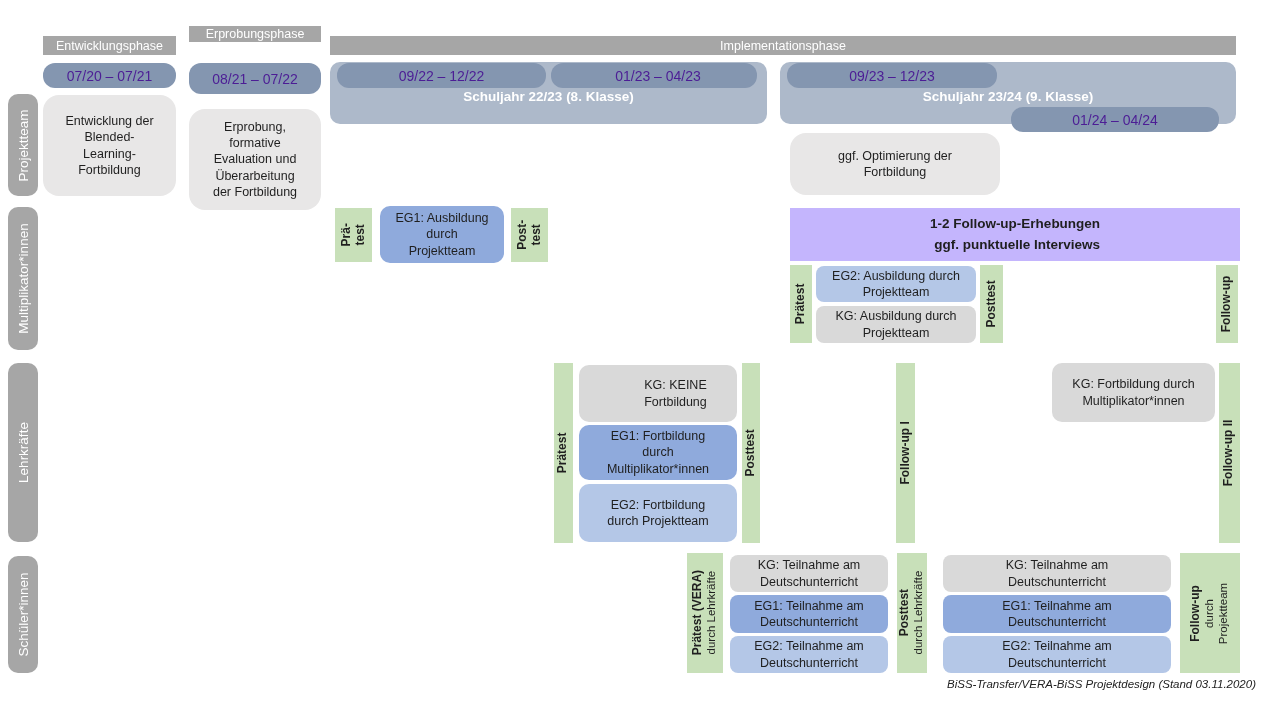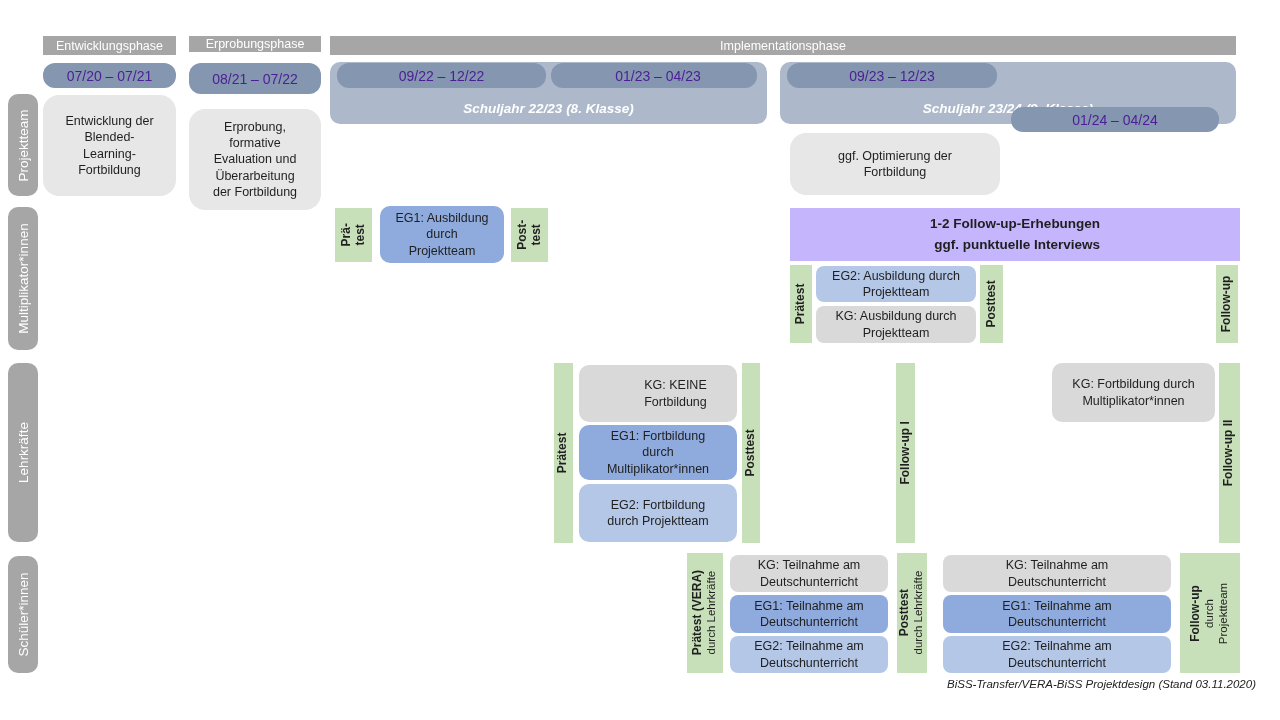--- a/index.html
+++ b/index.html
@@ -5,21 +5,21 @@
   html,body{margin:0;padding:0;background:#ffffff;}
   .canvas{
     position:relative;width:1280px;height:720px;background:#ffffff;overflow:hidden;
     font-family:"Liberation Sans",sans-serif;color:#1f1f1f;
   }
   .abs{position:absolute;box-sizing:border-box;}
   
   .phase{background:#a6a6a6;color:#ffffff;font-size:12.5px;display:flex;align-items:center;justify-content:center;}
   
   .band{background:#adb9ca;border-radius:10px;color:#ffffff;font-weight:bold;font-size:13.5px;
-        display:flex;align-items:flex-end;justify-content:center;padding-bottom:8px;font-style:italic;}
+        display:flex;align-items:flex-end;justify-content:center;padding-bottom:20px;}
   
   .date{background:#8496b0;color:#4c1d95;font-size:14px;border-radius:12px;
         display:flex;align-items:center;justify-content:center;}
   
   .pill{background:#a6a6a6;border-radius:10px;color:#ffffff;display:flex;align-items:center;justify-content:center;}
   .pill .rot{font-size:13.5px;white-space:nowrap;}
   .rot{transform:rotate(-90deg);flex:none;width:max-content;text-align:center;}
   
   .box{display:flex;align-items:center;justify-content:center;text-align:center;
        font-size:12.5px;line-height:1.3;white-space:pre-line;padding:2px 4px;}
@@ -37,21 +37,21 @@
   .comp .vt{font-weight:bold;font-size:12px;line-height:1.2;}
   .comp .vs{font-weight:normal;font-size:11.5px;line-height:1.2;white-space:pre-line;}
   .caption{font-style:italic;font-size:11.5px;color:#222222;white-space:nowrap;}
 </style>
 </head>
 <body>
 
 <div class="canvas">
 
   <div class="abs phase" style="left:43px;top:36px;width:133px;height:19px;">Entwicklungsphase</div>
-  <div class="abs phase" style="left:189px;top:36px;width:132px;height:16px;">Erprobungsphase</div>
+  <div class="abs phase" style="left:189px;top:26px;width:132px;height:16px;">Erprobungsphase</div>
   <div class="abs phase" style="left:330px;top:36px;width:906px;height:19px;">Implementationsphase</div>
 
   <div class="abs band" style="left:330px;top:62px;width:437px;height:62px;">Schuljahr 22/23 (8. Klasse)</div>
   <div class="abs band" style="left:780px;top:62px;width:456px;height:62px;">Schuljahr 23/24 (9. Klasse)</div>
 
   <div class="abs date" style="left:43px;top:63px;width:133px;height:25px;">07/20 – 07/21</div>
   <div class="abs date" style="left:189px;top:63px;width:132px;height:31px;">08/21 – 07/22</div>
   <div class="abs date" style="left:337px;top:63px;width:209px;height:25px;">09/22 – 12/22</div>
   <div class="abs date" style="left:551px;top:63px;width:206px;height:25px;padding-left:8px;">01/23 – 04/23</div>
   <div class="abs date" style="left:787px;top:63px;width:210px;height:25px;">09/23 – 12/23</div>

